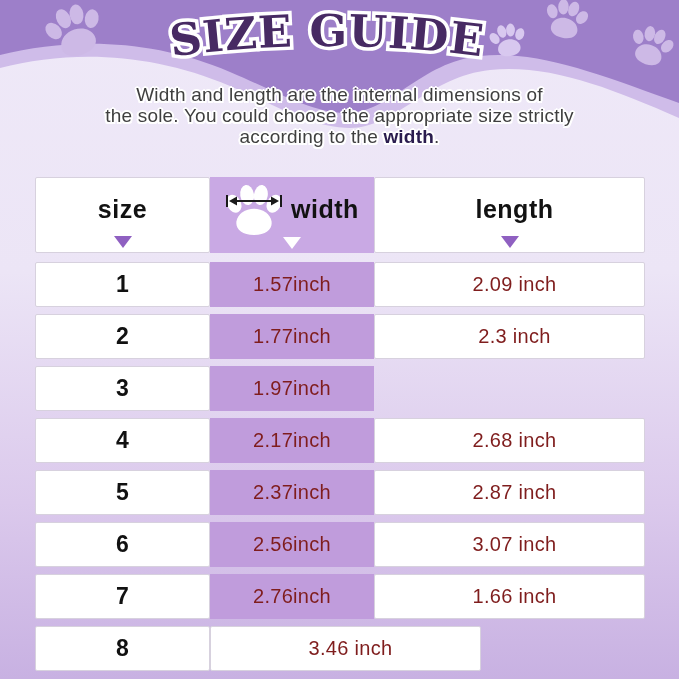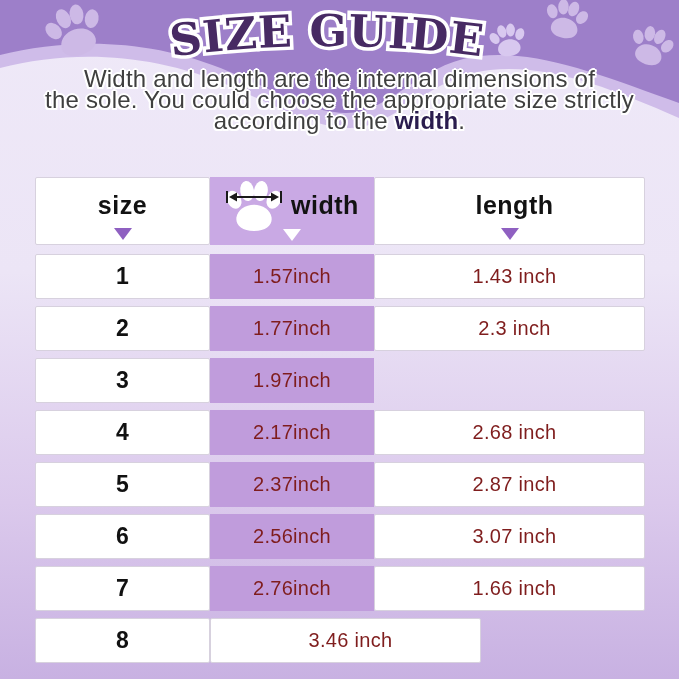--- a/index.html
+++ b/index.html
@@ -3,28 +3,28 @@
 <meta charset="utf-8">
 <style>
   html,body{margin:0;padding:0;background:#fff;}
   .stage{
     position:relative;width:679px;height:679px;overflow:hidden;
     font-family:"Liberation Sans", sans-serif;
     background:linear-gradient(180deg,#efe9f8 0%,#ece5f6 40%,#dbc9ec 74%,#c8b1e2 100%);
   }
   .hero{position:absolute;top:0;left:0;}
   .intro{
-    position:absolute;top:68px;left:0;width:679px;text-align:center;
-    font-size:24px;line-height:21px;color:#3f3f3f;letter-spacing:.2px;
+    position:absolute;top:84px;left:0;width:679px;text-align:center;
+    font-size:19px;line-height:21px;color:#3f3f3f;letter-spacing:.2px;
     text-shadow:-1.5px -1.5px 0 #fff,1.5px -1.5px 0 #fff,-1.5px 1.5px 0 #fff,1.5px 1.5px 0 #fff,0 -2px 0 #fff,0 2px 0 #fff,-2px 0 0 #fff,2px 0 0 #fff;
   }
   .intro b{color:#2a1c4e;font-weight:bold;}
   .table{position:absolute;left:35px;top:177px;width:610px;}
   .row{display:flex;margin-bottom:7px;}
-  .row.header{height:68px;margin-bottom:9px;}
+  .row.header{height:76px;margin-bottom:9px;}
   .row.data{height:45px;}
   .cell{
     box-sizing:border-box;position:relative;display:flex;
     align-items:center;justify-content:center;
   }
   .c-size{width:175px;}
   .c-width{width:164px;}
   .c-length{width:271px;padding-left:10px;}
   .white{background:#fff;border:1px solid #d7d1de;border-radius:2px;}
   .head-purple{background:#c9a9e4;}
@@ -103,21 +103,21 @@
     </div>
 
     <div class="row data">
       <div class="cell c-size white">
           <span class="num">1</span>
         </div>
       <div class="cell c-width data-purple">
           <span class="val">1.57inch</span>
         </div>
       <div class="cell c-length white">
-          <span class="val">1.43 inch</span>
+          <span class="val">2.09 inch</span>
         </div>
     </div>
 
     <div class="row data">
       <div class="cell c-size white">
           <span class="num">2</span>
         </div>
       <div class="cell c-width data-purple">
           <span class="val">1.77inch</span>
         </div>

